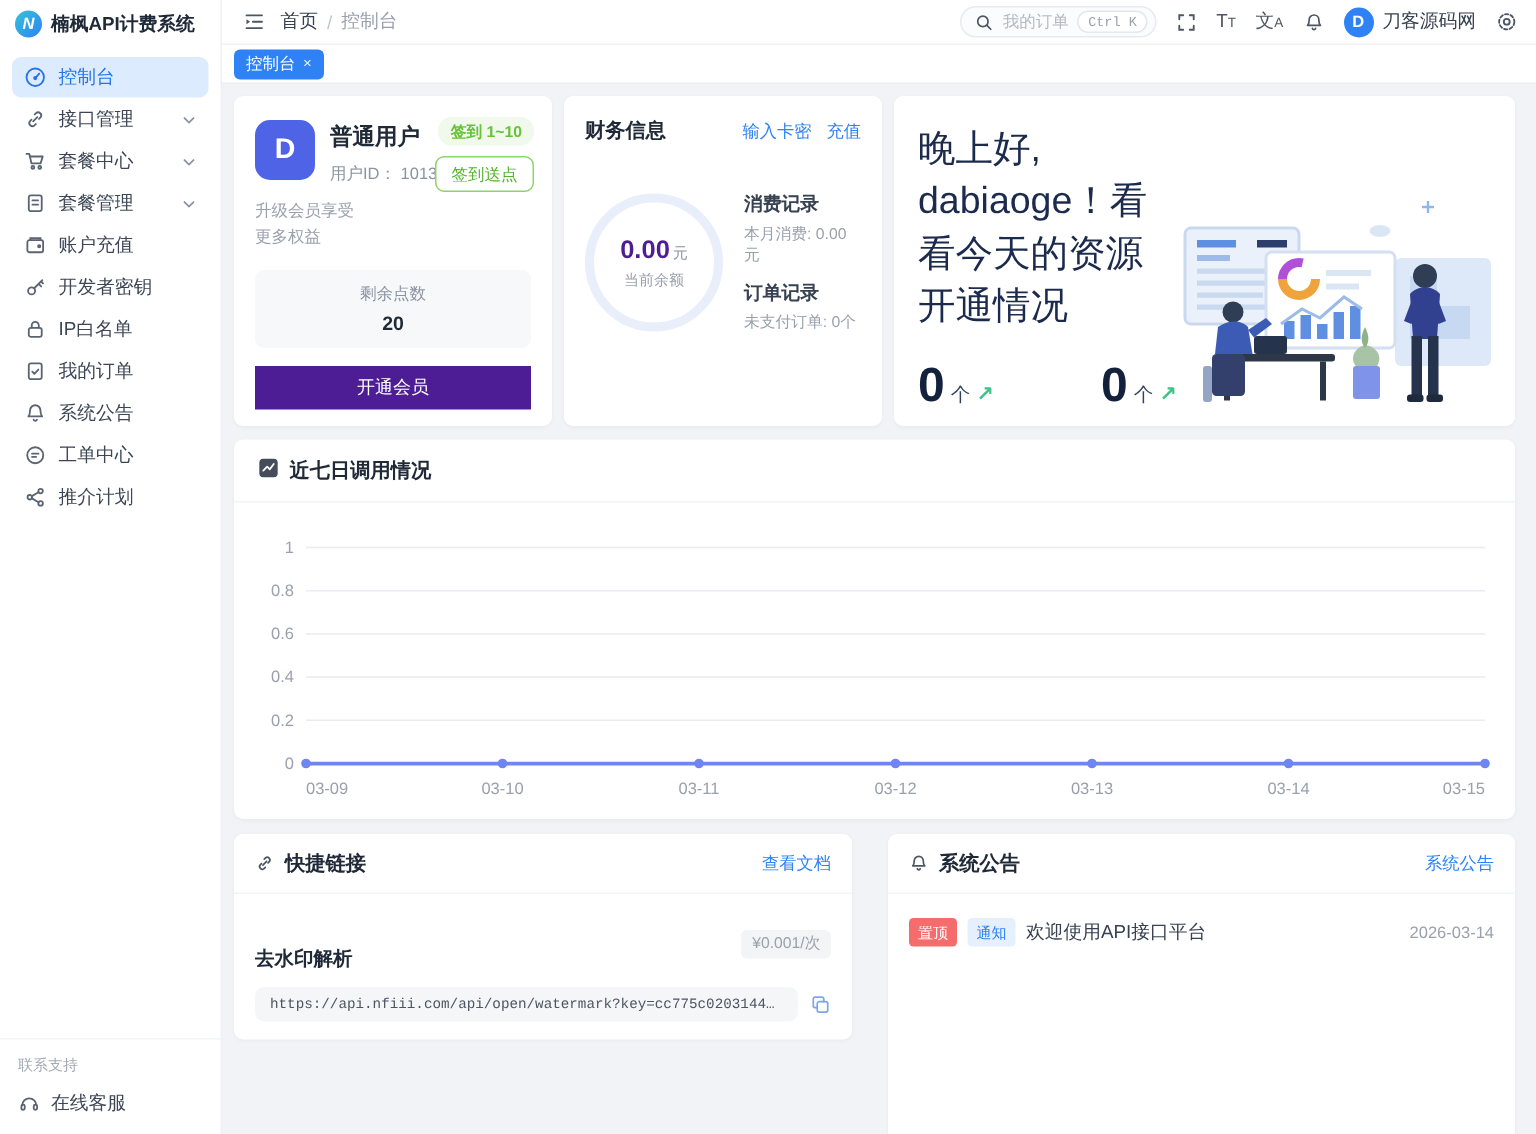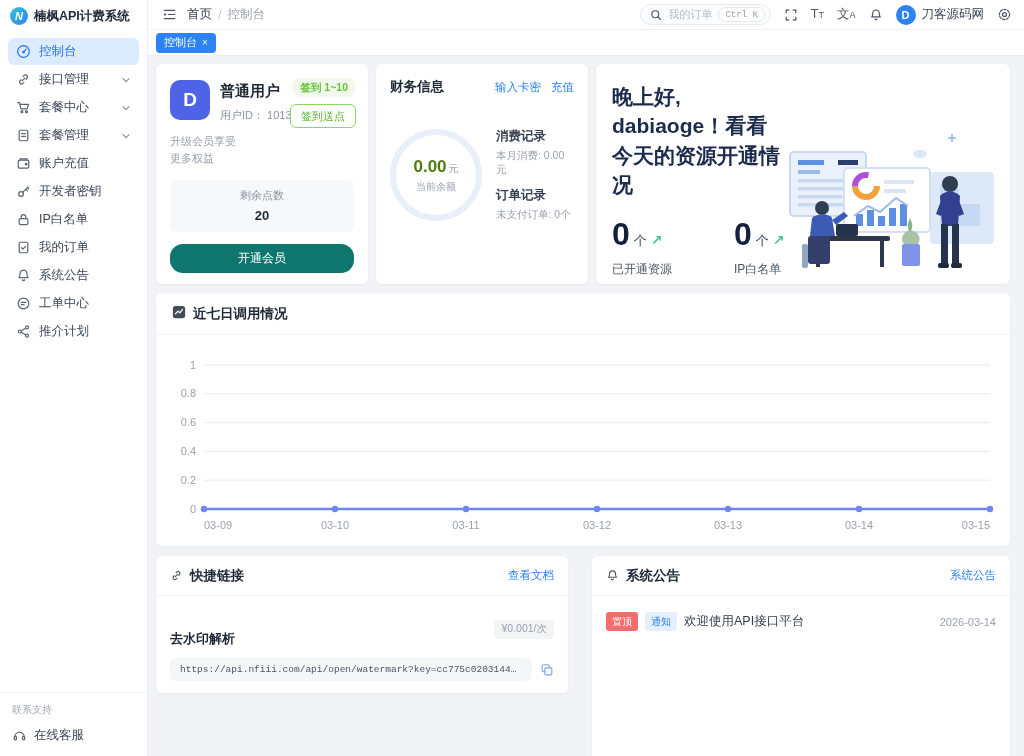--- a/index.html
+++ b/index.html
@@ -57,40 +57,40 @@
   .uc-avatar { width:40px; height:40px; border-radius:10px; background:#4f63e6; color:#fff; font-weight:bold; font-size:19px; display:flex; align-items:center; justify-content:center; flex:none; }
   .uc-role { font-size:15px; font-weight:bold; color:#1f2937; margin-top:2px; }
   .uc-id { font-size:11px; color:#8b93a1; margin-top:7px; }
   .uc-hint { font-size:11px; color:#9aa1ad; margin-top:10px; line-height:1.55; }
   .uc-right { position:absolute; top:14px; right:12px; display:flex; flex-direction:column; align-items:flex-end; gap:7px; }
   .checkin-badge { background:#f0f9eb; color:#67c23a; font-size:10.5px; border-radius:9px; padding:2.5px 8px; font-weight:bold; }
   .checkin-btn { background:#fff; border:1px solid #8fd467; color:#55b32a; font-size:11px; border-radius:6px; padding:3.5px 10px; cursor:pointer; }
   .points-box { background:#f6f8fa; border-radius:6px; text-align:center; padding:8px 0 9px; margin-top:13px; }
   .points-label { font-size:11px; color:#8b93a1; }
   .points-value { font-size:13px; font-weight:bold; color:#1f2937; margin-top:5px; }
-  .vip-btn { width:100%; background:#0f766e; color:#fff; border:none; border-radius:13px; font-size:12px; padding:6px 0; margin-top:12px; cursor:pointer; }
+  .vip-btn { width:100%; background:#4c1d95; color:#fff; border:none; border-radius:0; font-size:12px; padding:6px 0; margin-top:12px; cursor:pointer; }
 
   
   .fin-card { width:212px; flex:none; padding:14px; }
   .fin-head { display:flex; align-items:center; }
   .fin-title { font-size:13.5px; font-weight:bold; color:#1f2937; }
   .fin-links { margin-left:auto; display:flex; gap:10px; }
   .blue-link { color:#2e82f6; font-size:11.5px; cursor:pointer; text-decoration:none; }
   .fin-body { display:flex; align-items:center; gap:14px; margin-top:32px; }
   .balance-circle { width:92px; height:92px; border-radius:50%; border:6px solid #e9eefb; display:flex; flex-direction:column; align-items:center; justify-content:center; flex:none; }
   .bal-line { display:flex; align-items:baseline; gap:2px; }
-  .bal-value { font-size:17px; font-weight:bold; color:#4d7c0f; }
+  .bal-value { font-size:17px; font-weight:bold; color:#4c1d95; }
   .bal-unit { font-size:10px; color:#8b93a1; }
   .bal-label { font-size:10px; color:#9aa1ad; margin-top:3px; }
   .fin-right .rec-title { font-size:12.5px; color:#374151; font-weight:bold; }
   .fin-right .rec-detail { font-size:10.5px; color:#9aa1ad; margin:4px 0 10px; }
 
   
   .greet-card { flex:1; padding:18px 16px; position:relative; overflow:hidden; }
-  .greet-title { width:168px; font-size:21px; line-height:1.4; font-weight:bold; color:#1c2b4d; white-space:pre-line; }
+  .greet-title { width:168px; font-size:25px; line-height:1.4; font-weight:normal; color:#1c2b4d; white-space:pre-line; }
   .greet-stats { display:flex; gap:62px; margin-top:16px; }
   .stat-line { display:flex; align-items:baseline; gap:4px; }
   .stat-value { font-size:32px; font-weight:bold; color:#14213d; }
   .stat-unit { font-size:13px; color:#33415c; }
   .stat-arrow { color:#3ec487; font-size:14px; font-weight:bold; }
   .stat-label { font-size:12px; color:#4b5563; margin-top:8px; }
   .greet-illustration { position:absolute; right:10px; top:68px; }
 
   
   .chart-card { margin-top:9px; height:253px; }

